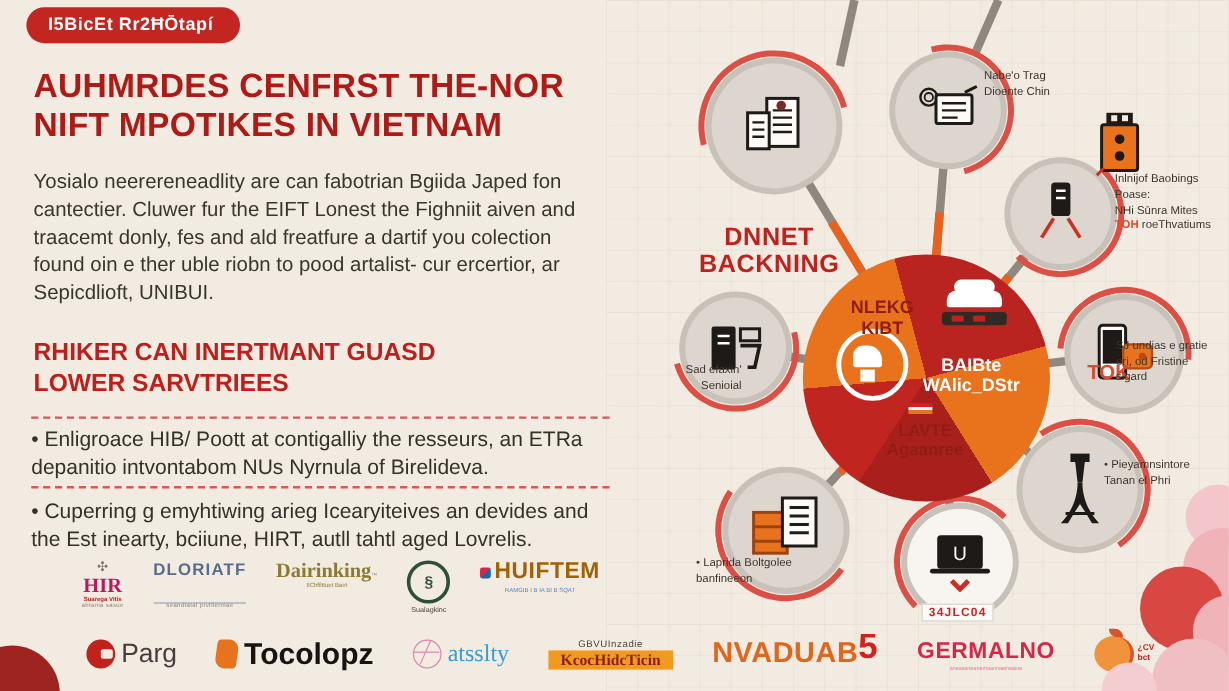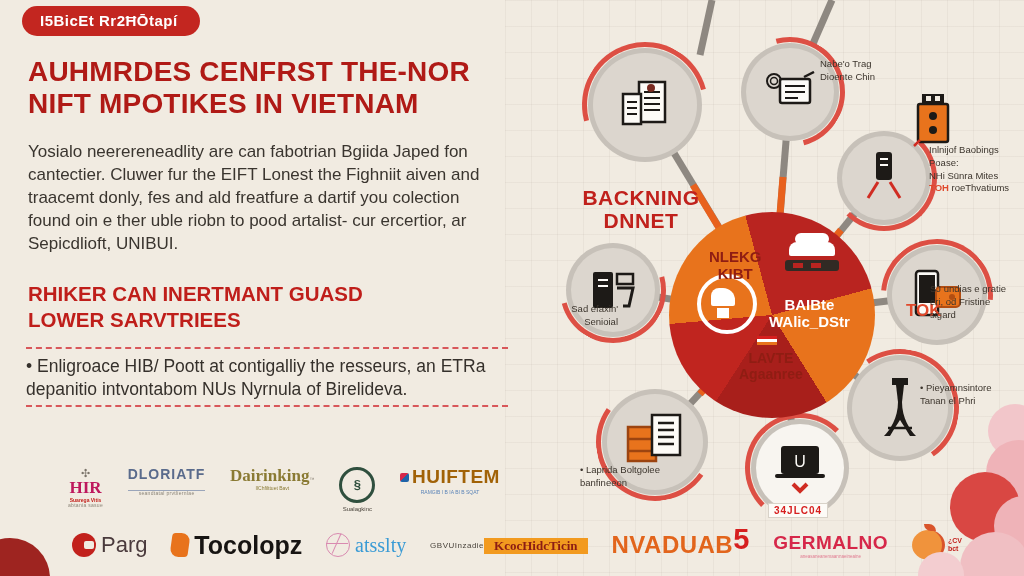--- a/index.html
+++ b/index.html
@@ -26,42 +26,42 @@
   
   .row1{position:absolute;left:68px;top:467px;width:432px;display:flex;
         justify-content:space-between;align-items:flex-start;}
   .row2{position:absolute;left:72px;top:530px;width:890px;display:flex;
         justify-content:space-between;align-items:center;}
   .logo{display:flex;flex-direction:column;align-items:center;line-height:1.1;}
   .tiny{font-size:5px;color:#8c8578;letter-spacing:.3px;}
   .hir-name{font-family:"Liberation Serif",serif;color:#be185d;font-weight:bold;font-size:17px;}
   .hir-tree{font-size:11px;color:#7b746a;}
   .hir-tag{font-size:5px;color:#c2211c;font-weight:bold;}
-  .dlo-name{color:#5a6b8c;font-weight:bold;font-size:14px;letter-spacing:1px;border-bottom:1px solid #9aa5ba;padding-bottom:8px;}
+  .dlo-name{color:#5a6b8c;font-weight:bold;font-size:14px;letter-spacing:1px;border-bottom:1px solid #9aa5ba;padding-bottom:20px;}
   .dai-name{font-family:"Liberation Serif",serif;color:#8a7a33;font-weight:bold;font-size:17px;}
   .dai-tag{font-size:5px;color:#8a7a33;}
   .emblem{width:30px;height:30px;border:3px solid #2f4f3e;border-radius:50%;
           display:flex;align-items:center;justify-content:center;color:#2f4f3e;
           font-size:13px;font-weight:bold;}
   .emb-tag{font-size:6px;color:#4a443c;margin-top:3px;}
   .hui{display:flex;align-items:center;gap:3px;}
   .hui-mark{width:9px;height:9px;background:linear-gradient(135deg,#d62749 50%,#1f63a8 50%);border-radius:2px;}
   .hui-name{color:#a16207;font-weight:800;font-size:19px;letter-spacing:.5px;}
   .hui-tag{font-size:5px;color:#5b84b8;margin-top:2px;}
   .lg2{display:flex;align-items:center;gap:5px;}
   .parg-g{width:24px;height:24px;border-radius:50%;background:#c2211c;position:relative;}
   .parg-g::after{content:"";position:absolute;right:2px;top:8px;width:10px;height:8px;background:#f1ebe1;border-radius:2px;}
   .parg-name{color:#4a3a3c;font-size:22px;}
   .toco-mark{width:18px;height:24px;background:#e8731c;border-radius:3px 9px 3px 9px;transform:skewX(-8deg);}
   .toco-name{color:#171412;font-size:25px;font-weight:800;}
   .ats-globe{width:22px;height:22px;border:1.5px solid #d98ab0;border-radius:50%;position:relative;}
   .ats-globe::before{content:"";position:absolute;left:9px;top:-1px;width:2px;height:22px;border-left:1.5px solid #d98ab0;transform:rotate(24deg);}
   .ats-globe::after{content:"";position:absolute;left:-1px;top:9px;width:22px;height:2px;border-top:1.5px solid #d98ab0;}
   .ats-name{color:#3a9bd5;font-size:20px;font-family:"Liberation Serif",serif;}
-  .ban{display:flex;flex-direction:row;align-items:center;}
+  .ban{display:flex;flex-direction:column;align-items:center;}
   .ban-top{font-size:8px;color:#4a443c;letter-spacing:.5px;}
   .ban-bar{background:#f29a1f;color:#8c1d14;font-family:"Liberation Serif",serif;
            font-size:13px;font-weight:bold;padding:0 10px;margin-top:1px;}
   .nva{display:flex;align-items:flex-start;}
   .nva-name{color:#e2651c;font-weight:800;font-size:24px;letter-spacing:.5px;}
   .nva-5{color:#d61f1f;font-weight:800;font-size:29px;margin-top:-8px;}
   .ger{display:flex;flex-direction:column;align-items:center;}
   .ger-name{color:#d62749;font-weight:800;font-size:19px;letter-spacing:.5px;}
   .ger-tag{font-size:4.5px;color:#e07a90;}
   .peach{display:flex;align-items:center;gap:3px;}
@@ -157,20 +157,21 @@
     <div>NIFT MPOTIKES IN VIETNAM</div>
   </div>
   <div class="intro">Yosialo neerereneadlity are can fabotrian Bgiida Japed fon cantectier. Cluwer fur the EIFT Lonest the Fighniit aiven and traacemt donly, fes and ald freatfure a dartif you colection found oin e ther uble riobn to pood artalist- cur ercertior, ar Sepicdlioft, UNIBUI.</div>
   <div class="subheading">
     <div>RHIKER CAN INERTMANT GUASD</div>
     <div>LOWER SARVTRIEES</div>
   </div>
   <div class="sep sep1"></div>
   <div class="bullet bullet1">• Enligroace HIB/ Poott at contigalliy the resseurs, an ETRa depanitio intvontabom NUs Nyrnula of Birelideva.</div>
   <div class="sep sep2"></div>
+  <div class="bullet bullet2">• Cuperring g emyhtiwing arieg Icearyiteives an devides and the Est inearty, bciiune, HIRT, autll tahtl aged Lovrelis.</div>
 
   <div class="node n1">
     <svg width="56" height="50" viewBox="0 0 56 50">
       <rect x="22" y="2" width="26" height="40" fill="#fdfbf7" stroke="#1d1a17" stroke-width="2.5"></rect>
       <line x1="27" y1="12" x2="43" y2="12" stroke="#1d1a17" stroke-width="2"></line>
       <line x1="27" y1="18" x2="43" y2="18" stroke="#1d1a17" stroke-width="2"></line>
       <line x1="27" y1="24" x2="43" y2="24" stroke="#1d1a17" stroke-width="2"></line>
       <line x1="27" y1="30" x2="43" y2="30" stroke="#1d1a17" stroke-width="2"></line>
       <circle cx="34" cy="8" r="4" fill="#7a2a20"></circle>
       <rect x="6" y="14" width="18" height="30" fill="#fdfbf7" stroke="#1d1a17" stroke-width="2.5"></rect>
@@ -268,22 +269,22 @@
       <div>BAIBte</div>
       <div>WAlic_DStr</div>
     </div>
     <div class="hub-txt hub-bottom">
       <div>LAVTE</div>
       <div>Agaanree</div>
     </div>
   </div>
 
   <div class="backning">
+    <div>DNNET</div>
     <div>BACKNING</div>
-    <div>DNNET</div>
   </div>
   <div class="dlabel" style="left:820px;top:58px;width:90px;">
     <div>Nabe'o Trag</div>
     <div>Dioente Chin</div>
   </div>
   <div class="dlabel" style="left:893px;top:144px;width:118px;padding-left:36px;">
     <div>Inlnijof Baobings</div>
     <div>Poase:</div>
     <div>NHi Sūnra Mites</div>
     <div><span class="hl">TOH</span><span> roeThvatiums</span></div>

